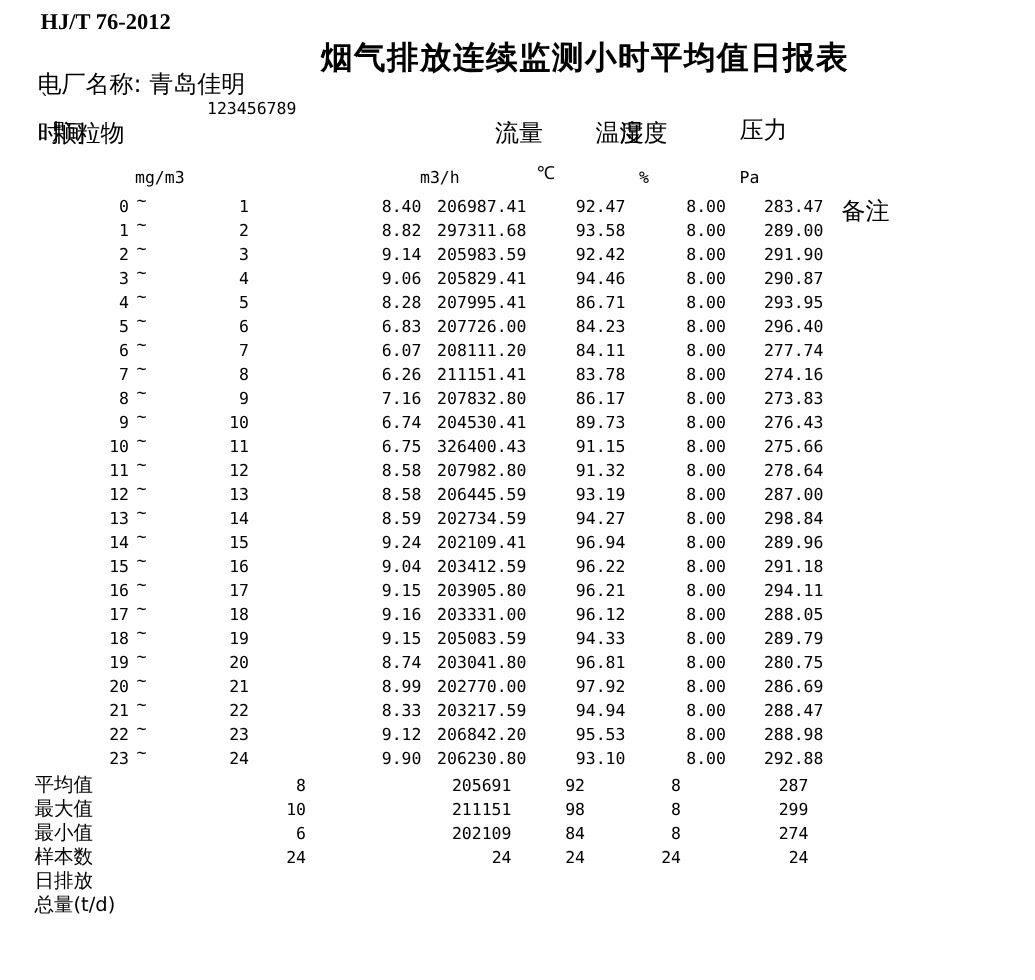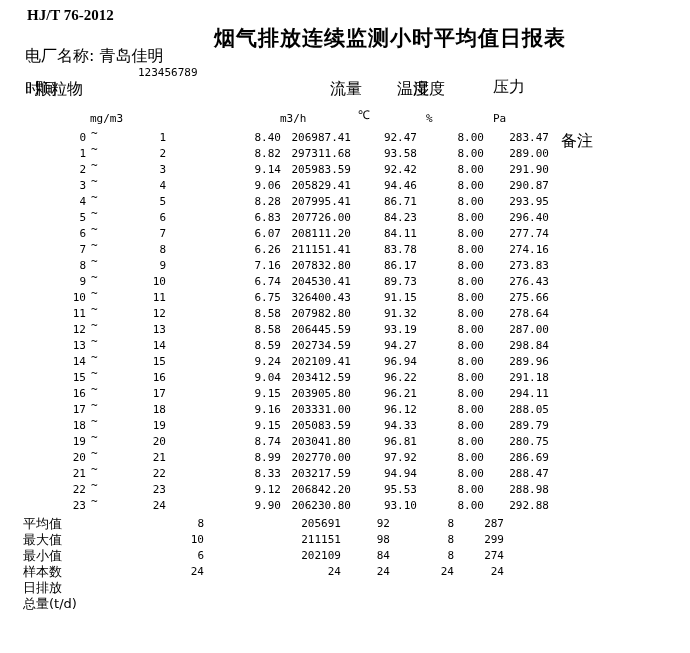--- a/index.html
+++ b/index.html
@@ -45,21 +45,21 @@
   .c-pm    { left:211px; width:70px; text-align:right; }
   .c-flow  { left:266px; width:85px; text-align:right; }
   .c-temp  { left:357px; width:60px; text-align:right; }
   .c-hum   { left:424px; width:60px; text-align:right; }
   .c-press { left:489px; width:60px; text-align:right; }
   .s-label { left:23px;  font-size:13px; font-family:"DejaVu Sans", sans-serif; }
   .s-v1 { left:144px; width:60px; text-align:right; }
   .s-v2 { left:256px; width:85px; text-align:right; }
   .s-v3 { left:330px; width:60px; text-align:right; }
   .s-v4 { left:394px; width:60px; text-align:right; }
-  .s-v5 { left:444px; width:60px; text-align:right; }
+  .s-v5 { left:479px; width:60px; text-align:right; }
   .note { left:26px; top:627px; }
 </style>
 </head>
 <body>
 
 <div class="page">
   <div class="abs standard">HJ/T 76-2012</div>
   <div class="abs title">烟气排放连续监测小时平均值日报表</div>
 
   <div class="abs cjk plant">电厂名称: 青岛佳明</div>

